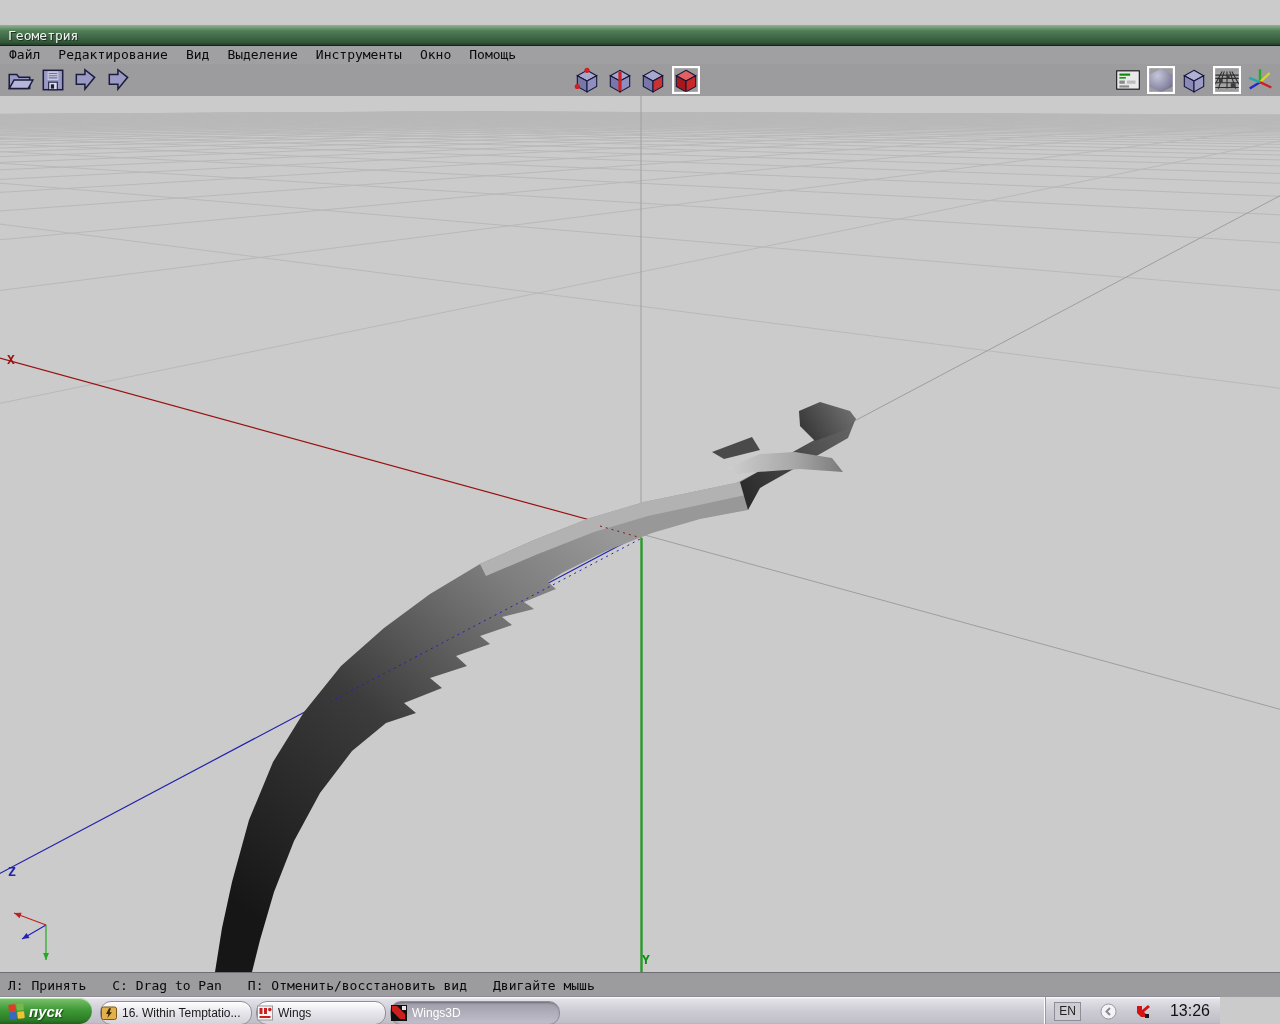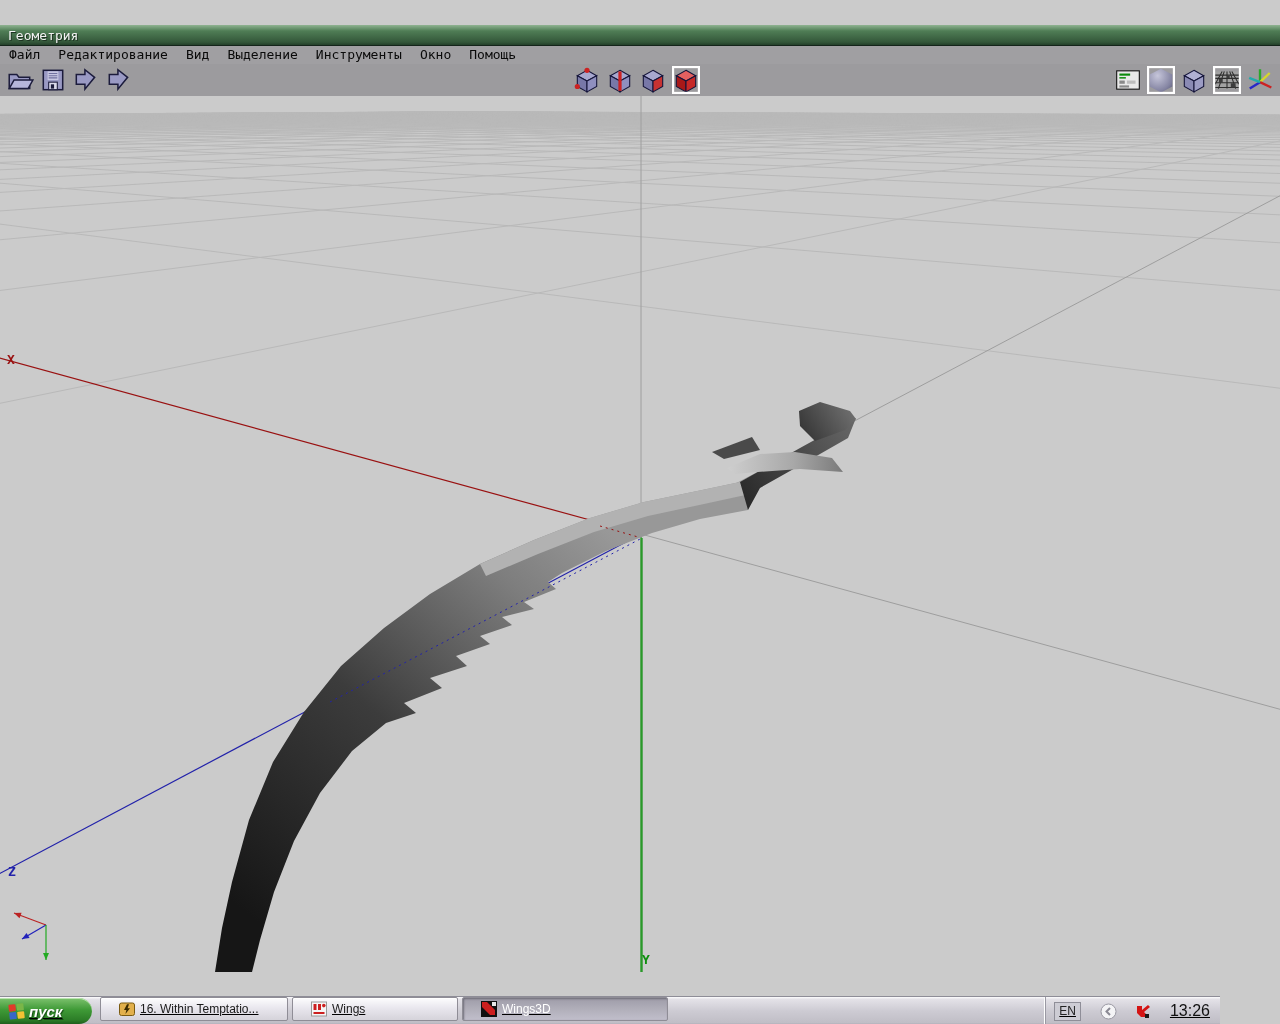--- a/index.html
+++ b/index.html
@@ -37,30 +37,30 @@
   #viewport{position:absolute;left:0;top:96px;width:1280px;height:876px;background:#cbcbcb;}
   
   #statusbar{position:absolute;left:0;top:972px;width:1280px;height:24px;
     background:#9c9b9e;border-top:1px solid #6f6e75;display:flex;align-items:center;}
   .status-item{font-family:"DejaVu Sans Mono",monospace;font-size:13px;color:#0a0a0a;
     margin-left:26px;white-space:pre;}
   .status-item:first-child{margin-left:8px;}
   
   #taskbar{position:absolute;left:0;top:996px;width:1220px;height:28px;
     background:linear-gradient(#fdfdfe,#e4e2e8 8%,#cdcbd3 50%,#c0bec6 92%,#a8a6b0);
-    border-top:1px solid #8e8d97;display:flex;align-items:flex-start;text-decoration:underline;}
+    border-top:1px solid #8e8d97;display:flex;align-items:flex-end;}
   #startbtn{height:26px;width:92px;margin:1px 8px 1px 0;border-radius:0 13px 13px 0;
     background:linear-gradient(#7dc26e,#3f9a37 45%,#2c7d27 85%,#1f5e1d);
     display:flex;align-items:center;box-shadow:inset 0 1px 0 #b9e3ae;}
   #startbtn .flag{width:17px;height:17px;margin:0 4px 0 8px;}
   #startbtn span{color:#fff;font-weight:bold;font-style:italic;font-size:15px;
     text-shadow:1px 1px 1px #164d14;}
-  .taskbtn{height:22px;margin-right:4px;border:1px solid #8f8d96;border-radius:2px;
+  .taskbtn{height:22px;margin-right:4px;border:1px solid #8f8d96;border-radius:11px;
     background:linear-gradient(#fdfdfe,#e9e7ee 45%,#d5d3da);display:flex;
-    align-items:center;padding:0 18px;box-shadow:inset 0 1px 0 #fff;}
+    align-items:center;padding:0 0;box-shadow:inset 0 1px 0 #fff;}
   .taskbtn.active{background:linear-gradient(#9e9ca8,#b4b2bd 60%,#c0becb);
     box-shadow:inset 1px 1px 2px #6e6d78;}
   .taskbtn svg{width:16px;height:16px;margin-right:5px;}
   .taskbtn span{font-size:12px;color:#1a1a1a;white-space:nowrap;}
   .taskbtn.active span{color:#fff;}
   #tray{margin-left:auto;height:28px;display:flex;align-items:center;
     border-left:1px solid #9a99a3;box-shadow:-1px 0 0 #fff;padding:0 10px 0 8px;gap:19px;}
   #lang-box{background:#cdccd4;border:1px solid #8f8e98;font-size:12px;color:#222;
     padding:0 4px;height:17px;display:flex;align-items:center;}
   #clock{font-size:16px;color:#111;}
@@ -482,20 +482,26 @@
           <line x1="46" y1="829" x2="14" y2="817" stroke="#bb2222" stroke-width="1.2"></line>
           <polygon points="14,817 19.500933918218138,822.2668516238258 21.60767456774849,816.6488765584116" fill="#bb2222"></polygon>
           <line x1="46" y1="829" x2="22" y2="843" stroke="#2222bb" stroke-width="1.2"></line>
           <polygon points="22,843 29.558065382861294,842.0642395240268 26.534839229716773,836.8815661186361" fill="#2222bb"></polygon>
           <line x1="46" y1="829" x2="46" y2="864" stroke="#22aa22" stroke-width="1.2"></line>
           <polygon points="46,864 49,857 43,857" fill="#22aa22"></polygon>
         </g>
     </svg>
   </div>
 
+  <div id="statusbar">
+      <span class="status-item">Л: Принять</span>
+      <span class="status-item">C: Drag to Pan</span>
+      <span class="status-item">П: Отменить/восстановить вид</span>
+      <span class="status-item">Двигайте мышь</span>
+    </div>
 
   <div id="taskbar">
     <div id="startbtn">
       <svg class="flag" viewBox="0 0 17 17">
         <g transform="rotate(-6 8 8)">
           <rect x="1" y="1" width="7" height="7" fill="#e03a2a" rx="1"></rect>
           <rect x="9" y="1" width="7" height="7" fill="#7ab648" rx="1"></rect>
           <rect x="1" y="9" width="7" height="7" fill="#3a66c8" rx="1"></rect>
           <rect x="9" y="9" width="7" height="7" fill="#f2c234" rx="1"></rect>
         </g>

